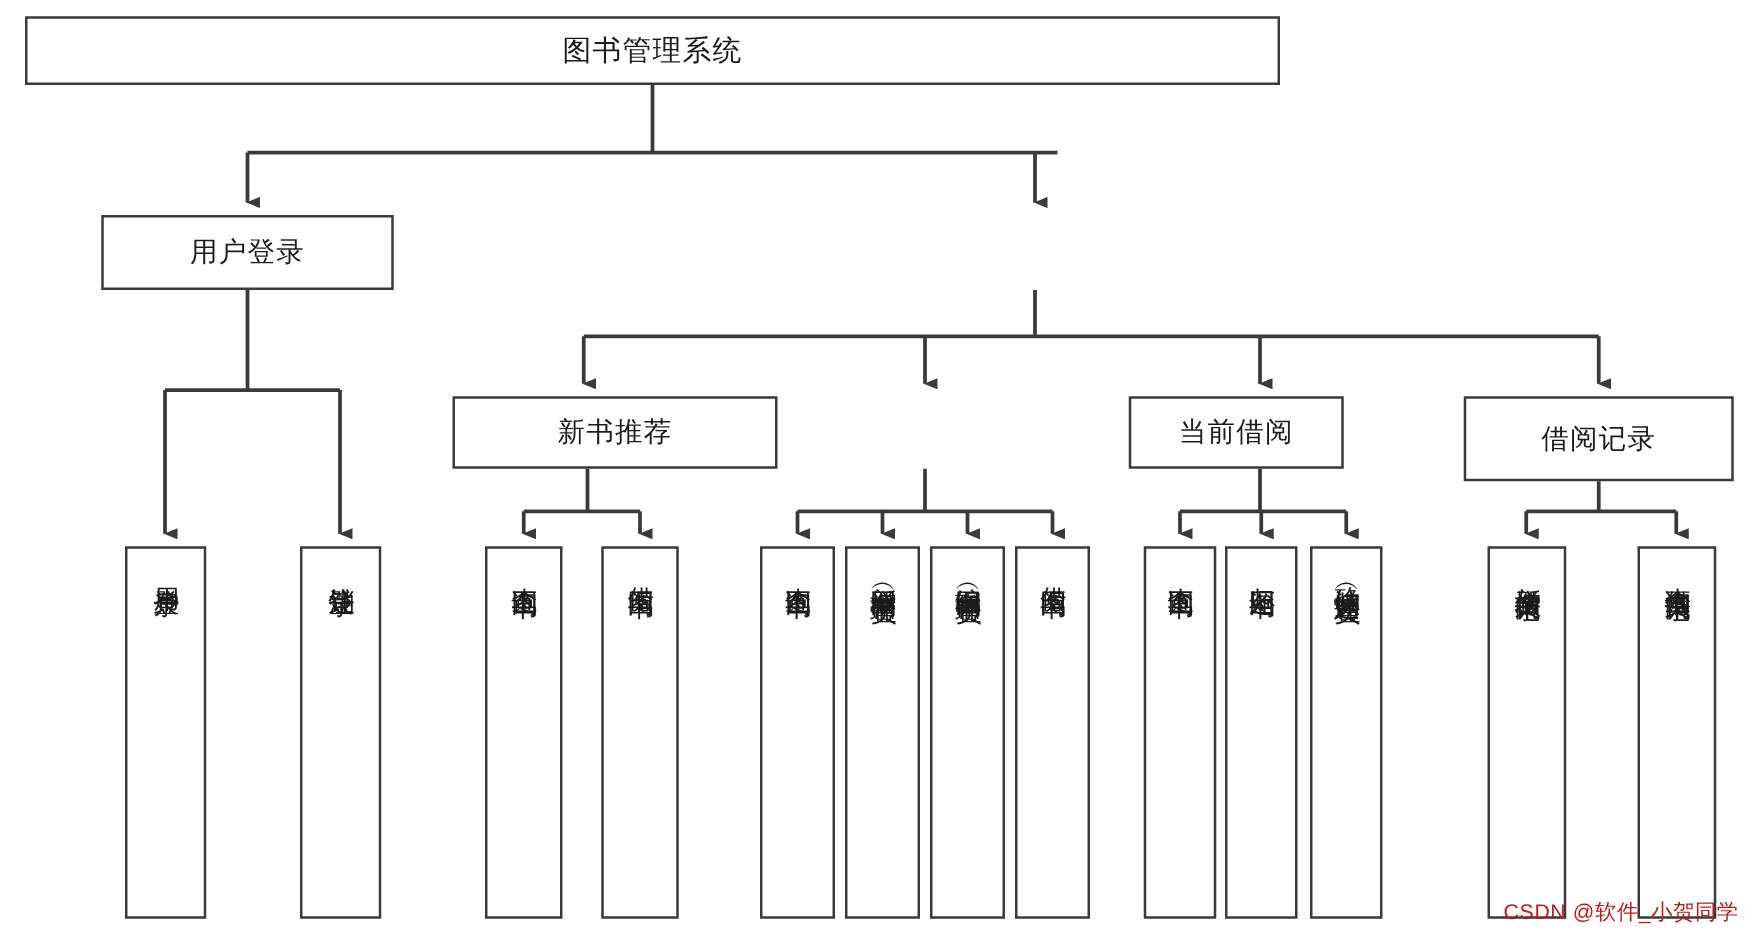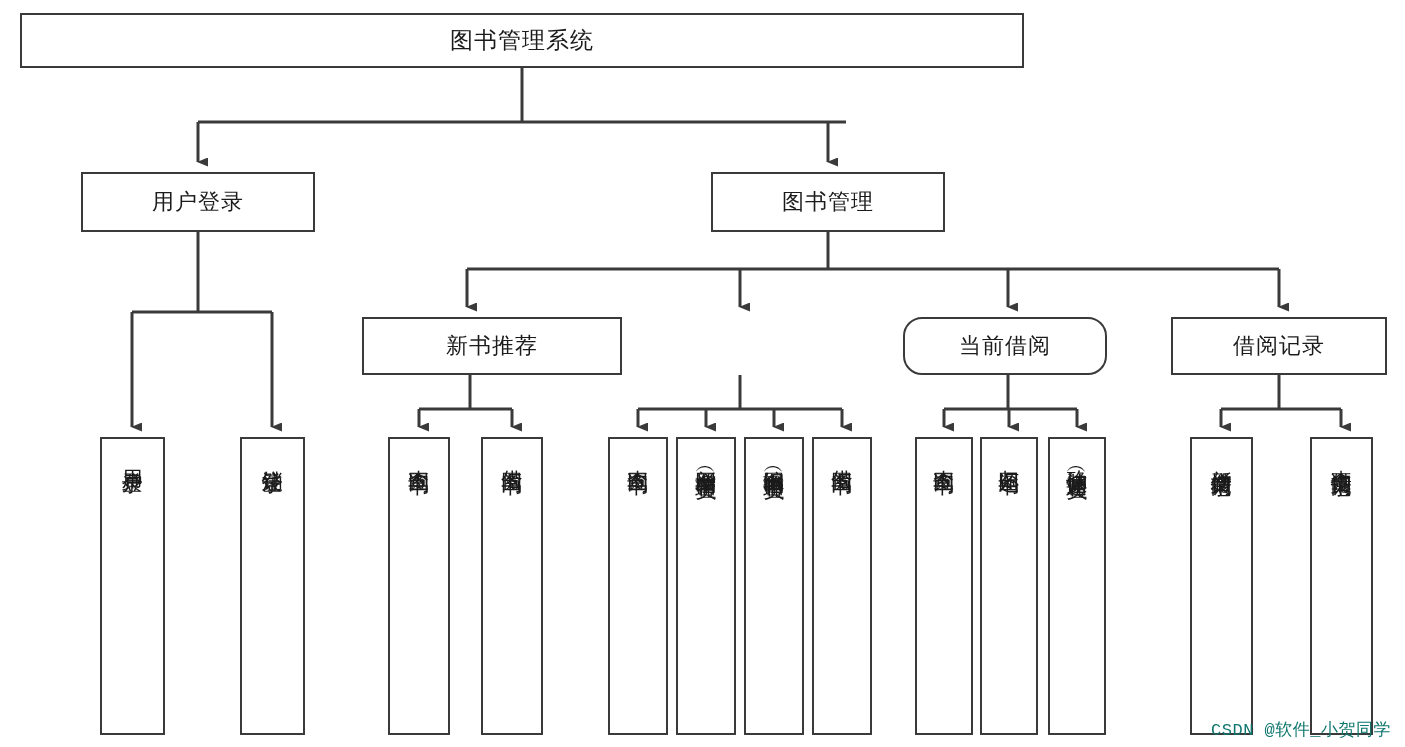--- a/index.html
+++ b/index.html
@@ -59,25 +59,25 @@
     -webkit-writing-mode: vertical-rl;
     line-height: 1.02;
     letter-spacing: 1.5px;
     display: block;
   }
   .watermark {
     position: absolute;
     right: 14px;
     bottom: 6px;
     font-size: 17px;
-    color: #0f766e;
+    color: #b91c1c;
     letter-spacing: 0.5px;
     z-index: 5;
     white-space: nowrap;
-    font-family: Liberation Mono, monospace;
+    font-family: Liberation Sans, sans-serif;
   }
 </style>
 </head>
 <body>
 
 <div id="canvas">
 
   <svg id="edges" viewBox="0 0 1405 747" width="1405" height="747" xmlns="http://www.w3.org/2000/svg">
     <defs>
       <marker id="arrowhead" markerWidth="9" markerHeight="11" refX="4.5" refY="10" orient="auto" markerUnits="userSpaceOnUse">
@@ -130,34 +130,31 @@
   </svg>
 
   <div class="node horiz root" style="left:20px; top:13px; width:1004px; height:55px;">
     <span>图书管理系统</span>
   </div>
 
   <div class="node horiz" style="left:81px; top:172px; width:234px; height:60px;">
     <span>用户登录</span>
   </div>
 
-  <div class="node horiz" style="left:711px; top:172px; width:234px; height:60px;">
-    <span>图书管理</span>
-  </div>
 
   <div class="node horiz" style="left:362px; top:317px; width:260px; height:58px;">
     <span>新书推荐</span>
   </div>
 
 
-  <div class="node horiz" style="left:903px; top:317px; width:204px; height:58px;border-radius:19px;">
+  <div class="node horiz" style="left:903px; top:317px; width:172px; height:58px;">
     <span>当前借阅</span>
   </div>
 
-  <div class="node horiz" style="left:1171px; top:317px; width:216px; height:58px;">
+  <div class="node horiz" style="left:1171px; top:317px; width:216px; height:68px;">
     <span>借阅记录</span>
   </div>
 
   <div class="node leaf" style="left:100px; top:437px; width:65px; height:298px;">
     <span class="vtext">用户登录</span>
   </div>
 
   <div class="node leaf" style="left:240px; top:437px; width:65px; height:298px;">
     <span class="vtext">注销登录</span>
   </div>

